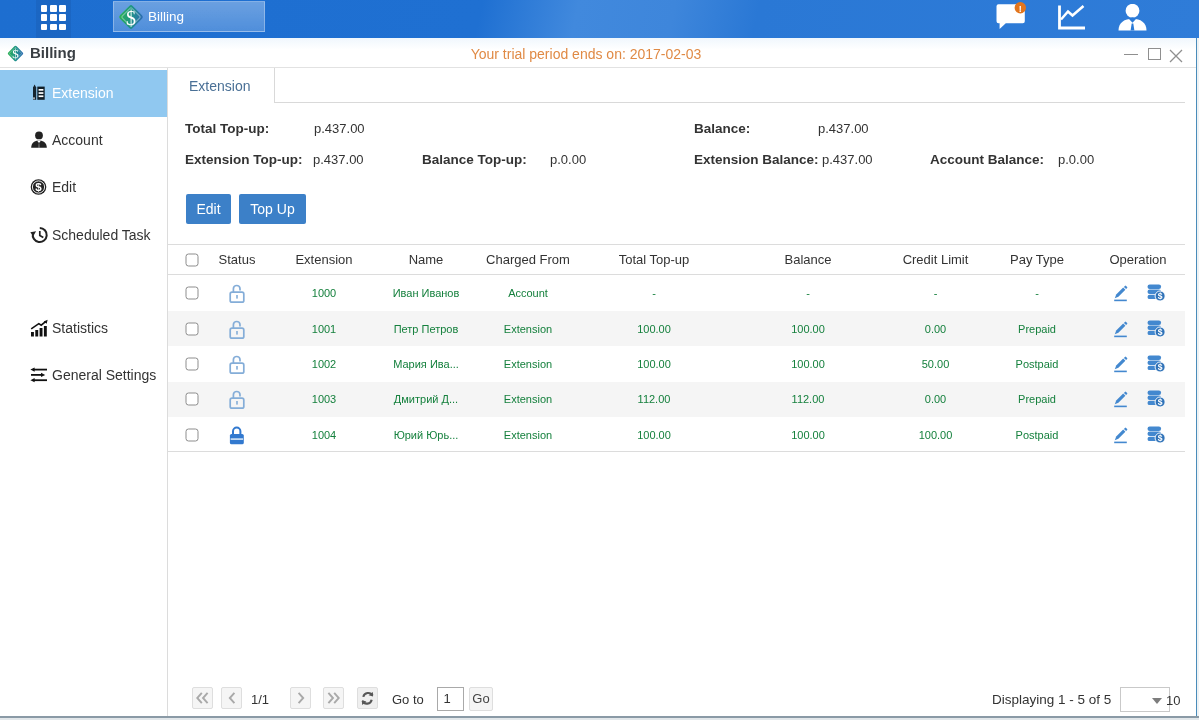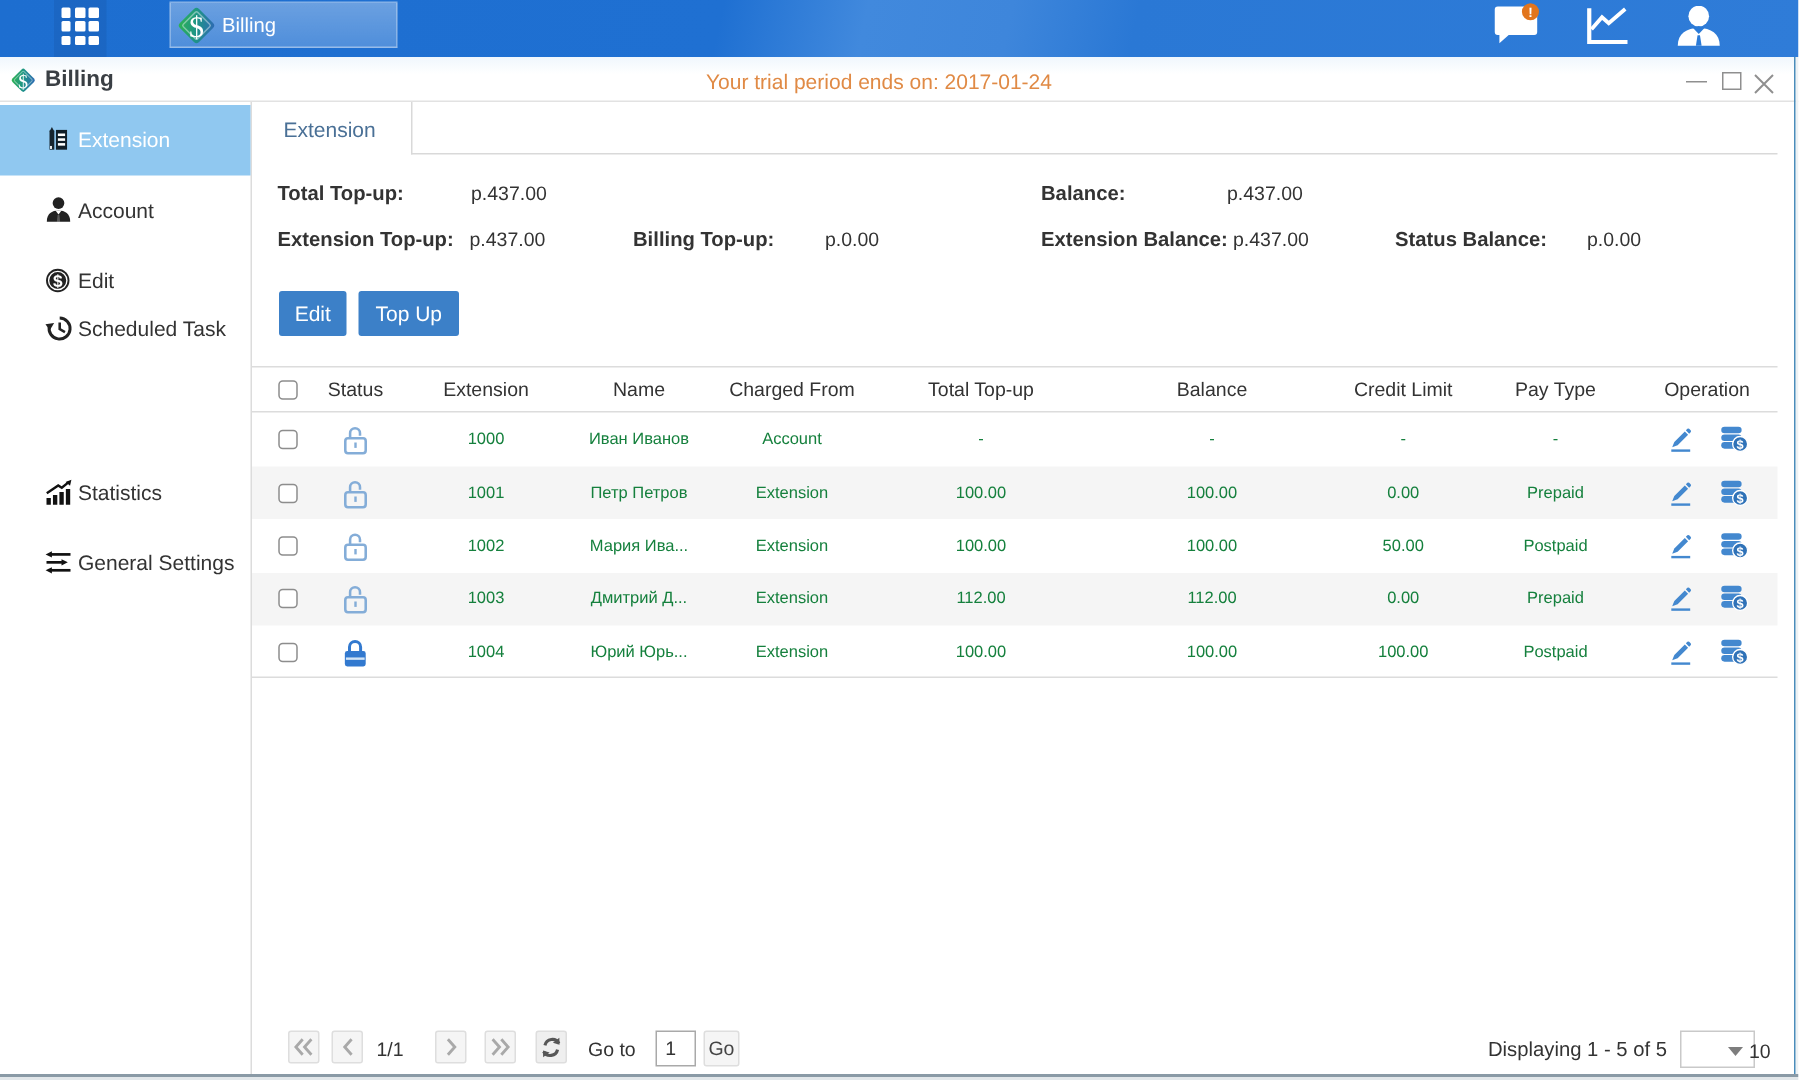--- a/index.html
+++ b/index.html
@@ -126,21 +126,21 @@
     <rect x="6.2" y="6.2" width="13.6" height="13.6" rx="1.2" transform="rotate(45 13 13)" fill="none" stroke="rgba(255,255,255,.4)" stroke-width="1"></rect>
     <text x="13" y="20.5" font-size="20" fill="#fff" text-anchor="middle" font-family="Liberation Serif">$</text>
   </svg>
   <div class="name">Billing</div>
   <div class="winctl" style="left:1124px;top:16px;width:14px;height:1.5px;background:#8f8f8f"></div>
   <div class="winctl" style="left:1148px;top:10.5px;width:13px;height:12px;border:1.5px solid #8f8f8f"></div>
   <svg class="winctl" style="left:1169px;top:11.5px" width="14" height="14" viewBox="0 0 14 14">
     <path d="M1 1 L13 13 M13 1 L1 13" stroke="#8f8f8f" stroke-width="1.3"></path>
   </svg>
 </div>
-<div id="trial">Your trial period ends on: 2017-01-24</div>
+<div id="trial">Your trial period ends on: 2017-02-03</div>
 
 <div id="sidebar">
     <div class="sitem sel" style="top: 2px;">
       <svg width="16" height="17" viewBox="0 0 16 17">
         <path d="M4.6 0.6 l1.6 3 l-3.2 0 z" fill="#16242e"></path>
         <rect x="3" y="3" width="3.2" height="12.8" fill="#16242e"></rect>
         <rect x="3.4" y="13.3" width="1.2" height="2" fill="#fff"></rect>
         <rect x="7.3" y="2.6" width="7.4" height="13.2" fill="#101e28"></rect>
         <rect x="8.6" y="5" width="4.8" height="1.7" fill="#fff"></rect>
         <rect x="8.6" y="8.2" width="4.8" height="1.7" fill="#fff"></rect>
@@ -158,21 +158,21 @@
       <span class="lbl">Account</span>
     </div>
     <div class="sitem" style="top: 96px;">
       <svg width="17" height="18" viewBox="0 0 17 18">
         <circle cx="8.5" cy="9" r="7.8" fill="#222"></circle>
         <circle cx="8.5" cy="9" r="6.1" fill="none" stroke="#fff" stroke-width="0.9"></circle>
         <text x="8.5" y="13.1" font-size="11.5" font-weight="bold" fill="#fff" text-anchor="middle" font-family="Liberation Sans">$</text>
       </svg>
       <span class="lbl">Edit</span>
     </div>
-    <div class="sitem" style="top: 128px;">
+    <div class="sitem" style="top: 144px;">
       <svg width="19" height="18" viewBox="0 0 19 18">
         <path d="M9.8 2 a7 7 0 1 1 -6.9 5.4" fill="none" stroke="#222" stroke-width="2"></path>
         <path d="M0.3 6.2 l5.8 -0.9 l-2.9 4.9 z" fill="#222"></path>
         <path d="M9.8 5 v4.4 l3.5 2" fill="none" stroke="#222" stroke-width="1.7"></path>
       </svg>
       <span class="lbl">Scheduled Task</span>
     </div>
     <div class="sitem" style="top: 284px;">
       <svg width="18" height="18" viewBox="0 0 18 18">
         <g stroke="#111" stroke-width="1.8" fill="none">
@@ -204,25 +204,25 @@
   </div>
 <div id="tabline"></div>
 
 <div class="slabel" style="left:185px;top:121px">Total Top-up:</div>
 <div class="sval" style="left:314px;top:121px">p.437.00</div>
 <div class="slabel" style="left:694px;top:121px">Balance:</div>
 <div class="sval" style="left:818px;top:121px">p.437.00</div>
 
 <div class="slabel" style="left:185px;top:152px">Extension Top-up:</div>
 <div class="sval" style="left:313px;top:152px">p.437.00</div>
-<div class="slabel" style="left:422px;top:152px">Billing Top-up:</div>
+<div class="slabel" style="left:422px;top:152px">Balance Top-up:</div>
 <div class="sval" style="left:550px;top:152px">p.0.00</div>
 <div class="slabel" style="left:694px;top:152px">Extension Balance:</div>
 <div class="sval" style="left:822px;top:152px">p.437.00</div>
-<div class="slabel" style="left:930px;top:152px">Status Balance:</div>
+<div class="slabel" style="left:930px;top:152px">Account Balance:</div>
 <div class="sval" style="left:1058px;top:152px">p.0.00</div>
 
 <div class="btn" style="left:186px;top:194px;width:45px">Edit</div>
 <div class="btn" style="left:239px;top:194px;width:67px">Top Up</div>
 
 <div id="thead">
   <div class="cbox" style="left:23.5px"></div>
   <div class="hc" style="left:69px">Status</div>
   <div class="hc" style="left:156px">Extension</div>
   <div class="hc" style="left:258px">Name</div>

